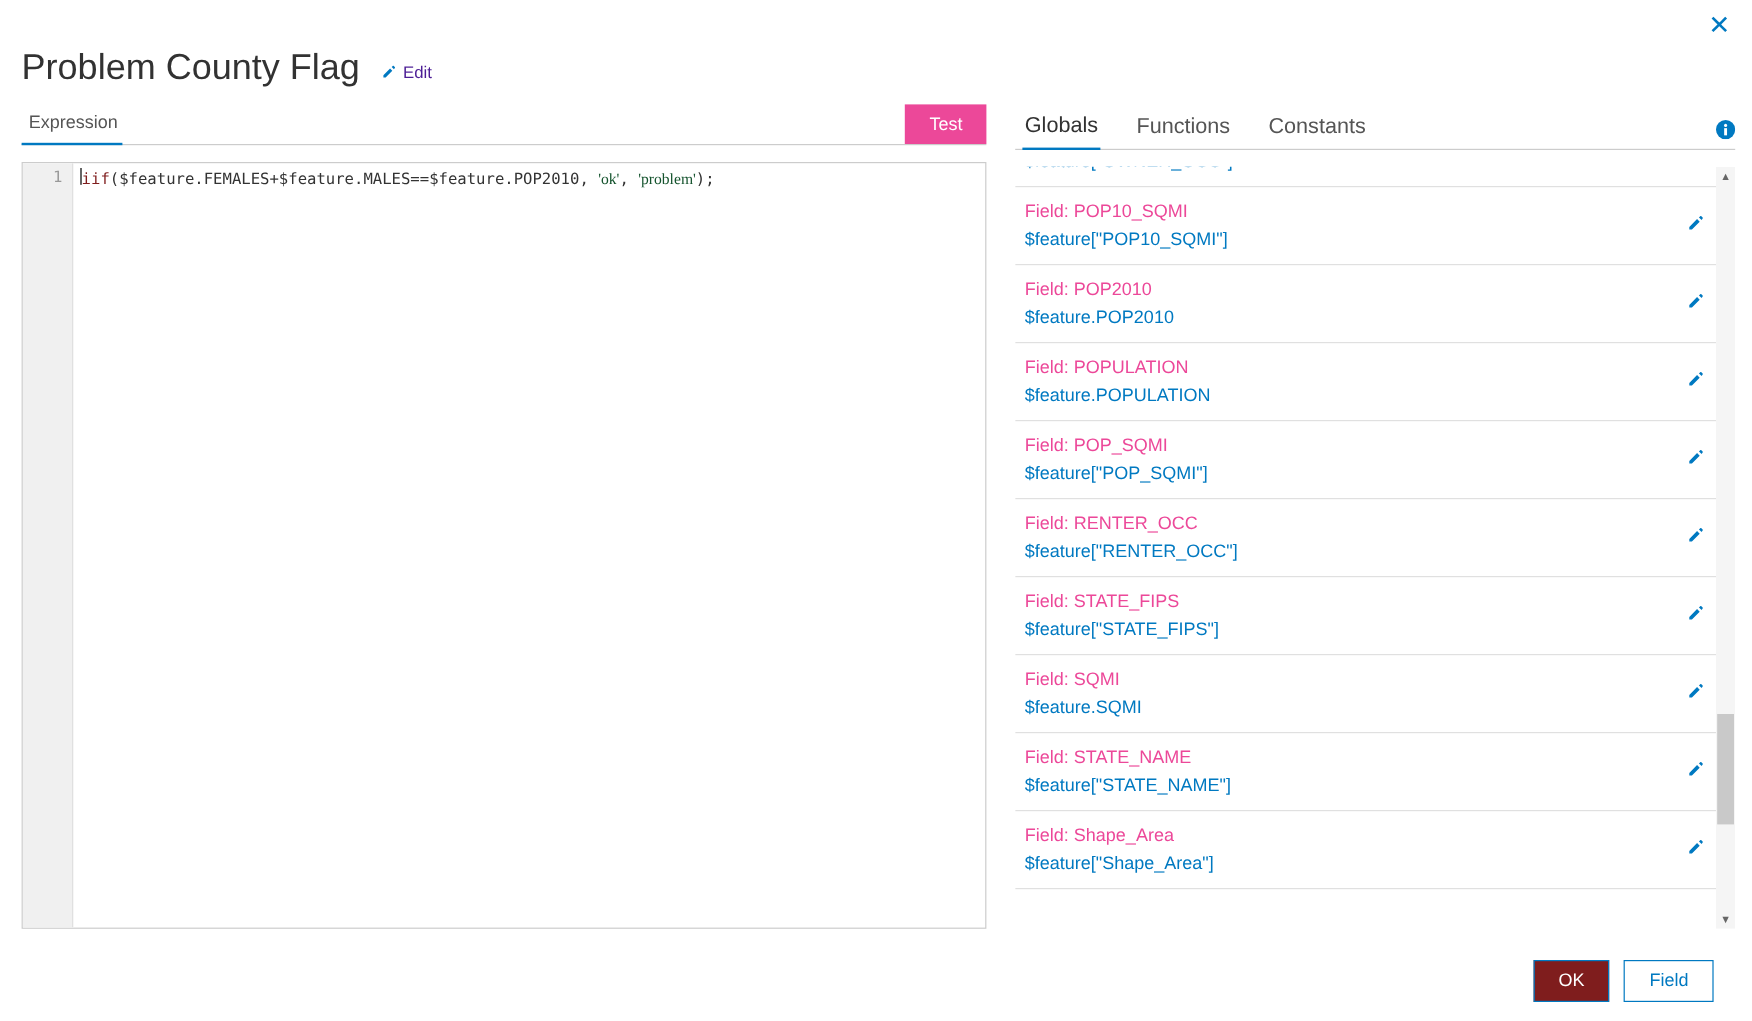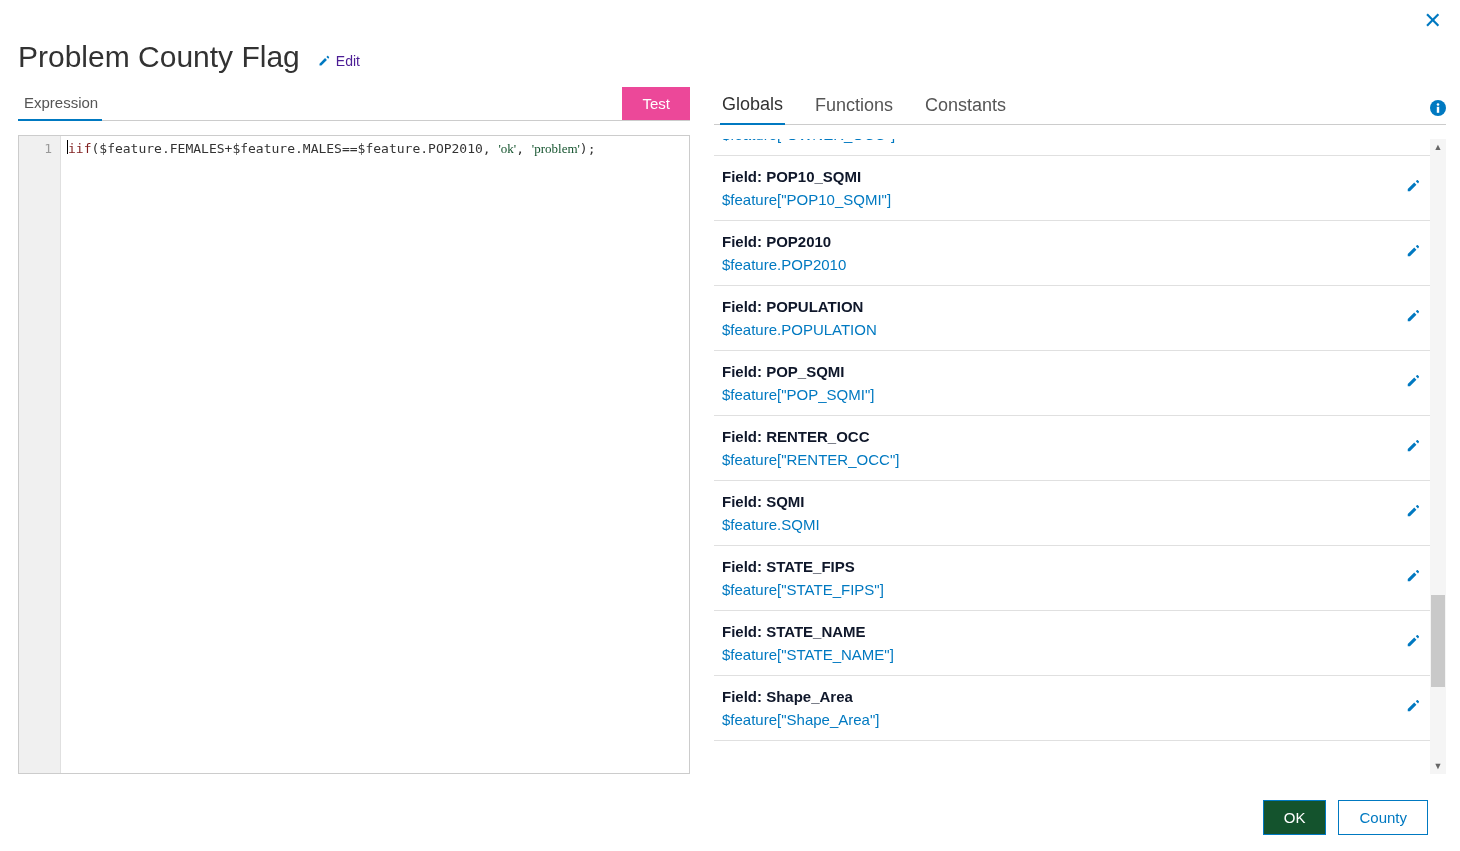--- a/index.html
+++ b/index.html
@@ -43,21 +43,21 @@
   }
   .pencil-icon svg { display: block; }
   .body {
     display: flex;
     padding: 0 14px 0 18px;
     gap: 24px;
     height: 690px;
   }
   
   .editor-col {
-    width: 672px;
+    width: 804px;
     display: flex;
     flex-direction: column;
   }
   .editor-bar {
     display: flex;
     align-items: flex-end;
     justify-content: space-between;
     border-bottom: 1px solid #ccc;
   }
   .editor-tab {
@@ -172,21 +172,21 @@
   }
   .field-row.partial-top {
     padding-top: 0;
     border-top: none;
   }
   .field-text {
     display: flex;
     flex-direction: column;
     gap: 6px;
   }
-  .field-label { font-size: 15px; color: #0f172a; font-weight: bold; }
+  .field-label { font-size: 15px; color: #ec4899; }
   .field-expr { font-size: 15px; color: #0079c1; cursor: pointer; }
   .row-edit { color: #0079c1; cursor: pointer; }
   .scrollbar-track {
     position: absolute;
     top: 0;
     right: 0;
     width: 16px;
     height: 100%;
     background: #f5f5f5;
   }
@@ -217,21 +217,21 @@
     display: flex;
     gap: 12px;
   }
   .btn {
     font-size: 15px;
     padding: 8px 20px;
     cursor: pointer;
     border: 1px solid transparent;
   }
   .btn-primary {
-    background: #14532d;
+    background: #7f1d1d;
     color: #fff;
     border-color: #0079c1;
   }
   .btn-secondary {
     background: #fff;
     color: #0079c1;
     border-color: #0079c1;
   }
 </style>
 </head>
@@ -329,31 +329,31 @@
             <div class="field-text">
               <div class="field-label">Field: RENTER_OCC</div>
               <div class="field-expr">$feature["RENTER_OCC"]</div>
             </div>
             <span class="row-edit"><svg width="14" height="14" viewBox="0 0 16 16">
                 <path fill="#0079c1" d="M2 11.5V14h2.5l7.4-7.4-2.5-2.5L2 11.5zM14.7 3.6c.3-.3.3-.8 0-1.1l-1.2-1.2c-.3-.3-.8-.3-1.1 0l-1.2 1.2 2.5 2.5 1-1.4z"></path>
               </svg></span>
           </div>
           <div class="field-row">
             <div class="field-text">
+              <div class="field-label">Field: STATE_FIPS</div>
+              <div class="field-expr">$feature["STATE_FIPS"]</div>
+            </div>
+            <span class="row-edit"><svg width="14" height="14" viewBox="0 0 16 16">
+                <path fill="#0079c1" d="M2 11.5V14h2.5l7.4-7.4-2.5-2.5L2 11.5zM14.7 3.6c.3-.3.3-.8 0-1.1l-1.2-1.2c-.3-.3-.8-.3-1.1 0l-1.2 1.2 2.5 2.5 1-1.4z"></path>
+              </svg></span>
+          </div>
+          <div class="field-row">
+            <div class="field-text">
               <div class="field-label">Field: SQMI</div>
               <div class="field-expr">$feature.SQMI</div>
-            </div>
-            <span class="row-edit"><svg width="14" height="14" viewBox="0 0 16 16">
-                <path fill="#0079c1" d="M2 11.5V14h2.5l7.4-7.4-2.5-2.5L2 11.5zM14.7 3.6c.3-.3.3-.8 0-1.1l-1.2-1.2c-.3-.3-.8-.3-1.1 0l-1.2 1.2 2.5 2.5 1-1.4z"></path>
-              </svg></span>
-          </div>
-          <div class="field-row">
-            <div class="field-text">
-              <div class="field-label">Field: STATE_FIPS</div>
-              <div class="field-expr">$feature["STATE_FIPS"]</div>
             </div>
             <span class="row-edit"><svg width="14" height="14" viewBox="0 0 16 16">
                 <path fill="#0079c1" d="M2 11.5V14h2.5l7.4-7.4-2.5-2.5L2 11.5zM14.7 3.6c.3-.3.3-.8 0-1.1l-1.2-1.2c-.3-.3-.8-.3-1.1 0l-1.2 1.2 2.5 2.5 1-1.4z"></path>
               </svg></span>
           </div>
           <div class="field-row">
             <div class="field-text">
               <div class="field-label">Field: STATE_NAME</div>
               <div class="field-expr">$feature["STATE_NAME"]</div>
             </div>
@@ -375,14 +375,14 @@
         <div class="scrollbar-arrow up">▲</div>
         <div class="scrollbar-thumb" style="top: 456px; height: 92px;"></div>
         <div class="scrollbar-arrow down">▼</div>
       </div>
     </div>
   </div>
 </div>
 
 <div class="footer">
   <button class="btn btn-primary">OK</button>
-  <button class="btn btn-secondary">County</button>
+  <button class="btn btn-secondary">Field</button>
 </div>
 
 </body></html>

